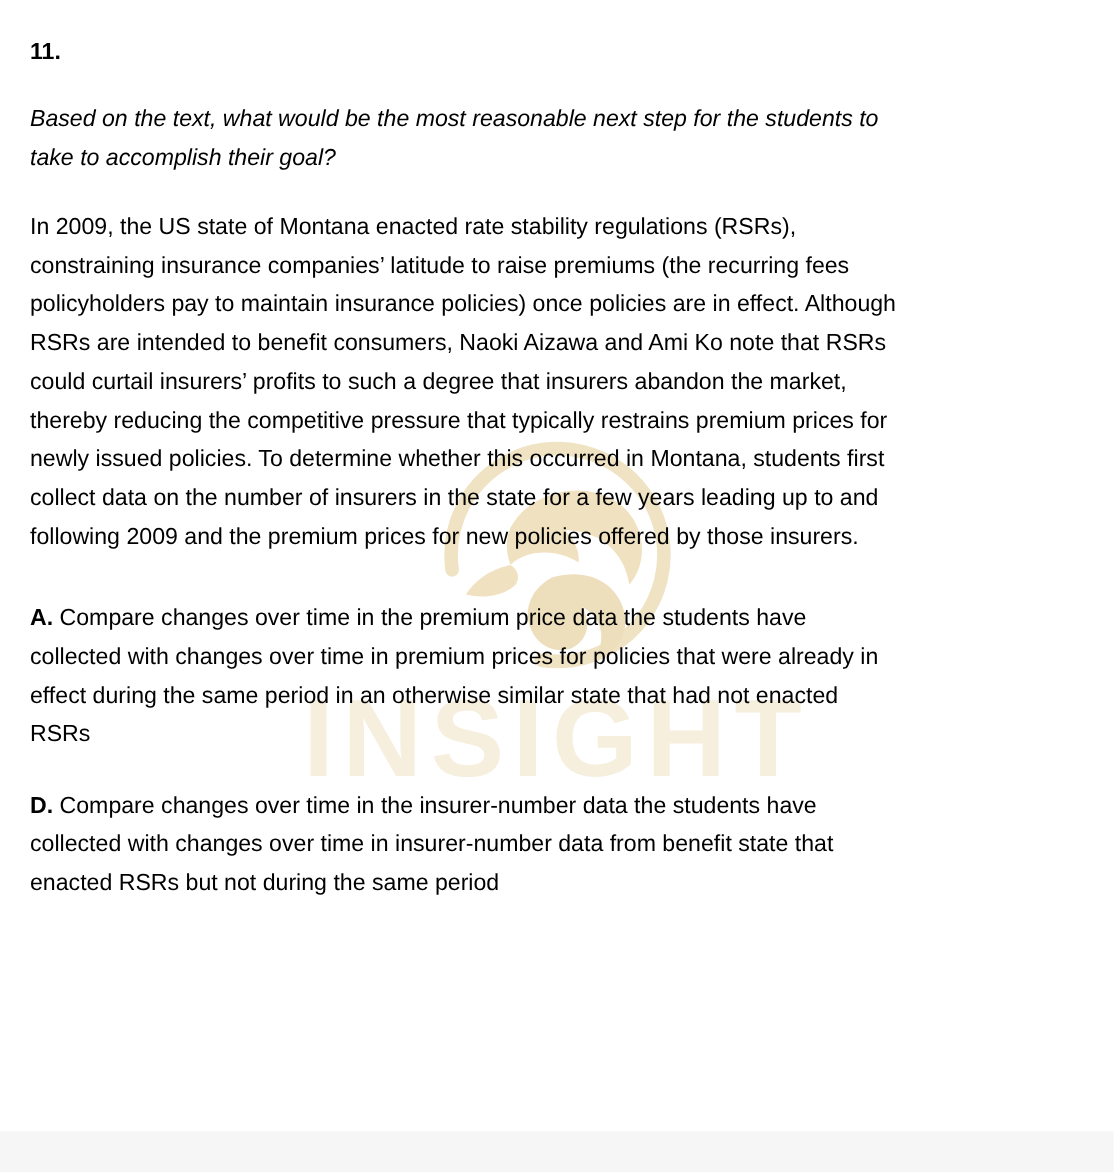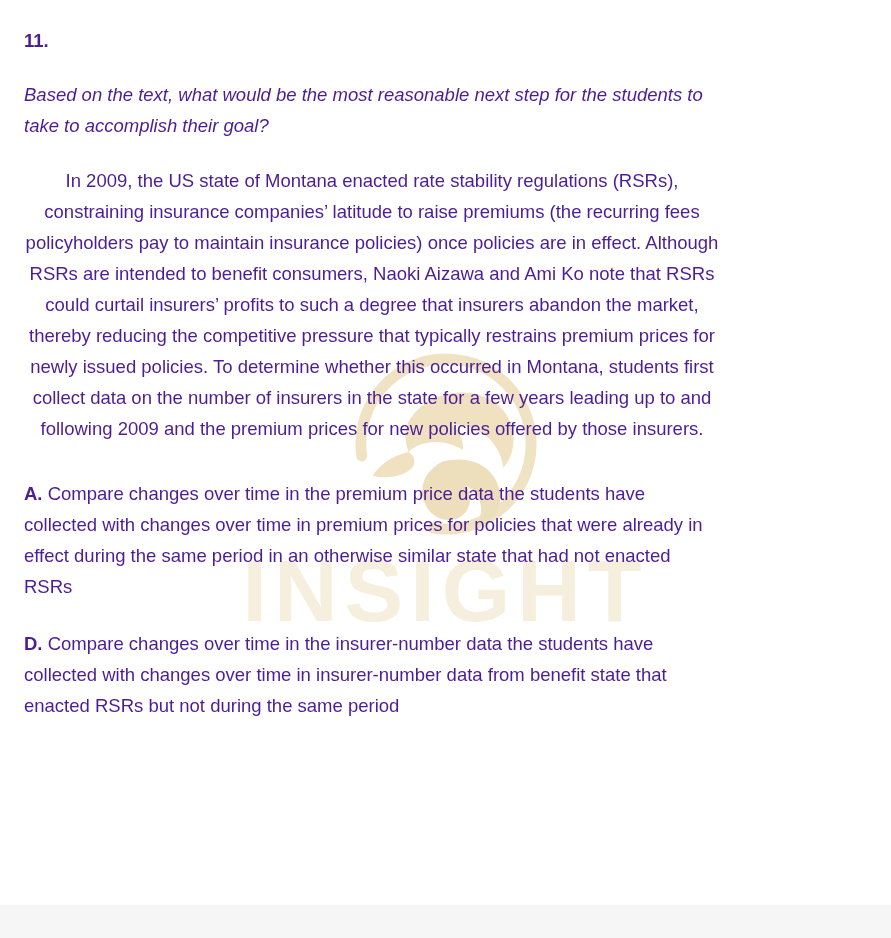--- a/index.html
+++ b/index.html
@@ -50,36 +50,35 @@
     line-height: 88px;
   }
   .content {
     position: absolute;
     left: 0;
     top: 0;
     width: 743px;
     padding: 28px 23px 0 24px;
     box-sizing: border-box;
     z-index: 2;
-    color: #4c1d95;
+    color: #000000;
     font-size: 18.5px;
     line-height: 31px;
   }
   .qnum {
     font-weight: 700;
     margin: 0 0 25px 0;
     line-height: 26px;
   }
   p.qtext {
     margin: 0 0 24px 0;
     font-style: italic;
   }
   p.passage {
     margin: 0 0 34px 0;
-    text-align: center;
   }
   p.option {
     margin: 0 4px 26px 0;
   }
   .opt-label {
     font-weight: 700;
   }
 </style>
 </head>
 <body>

